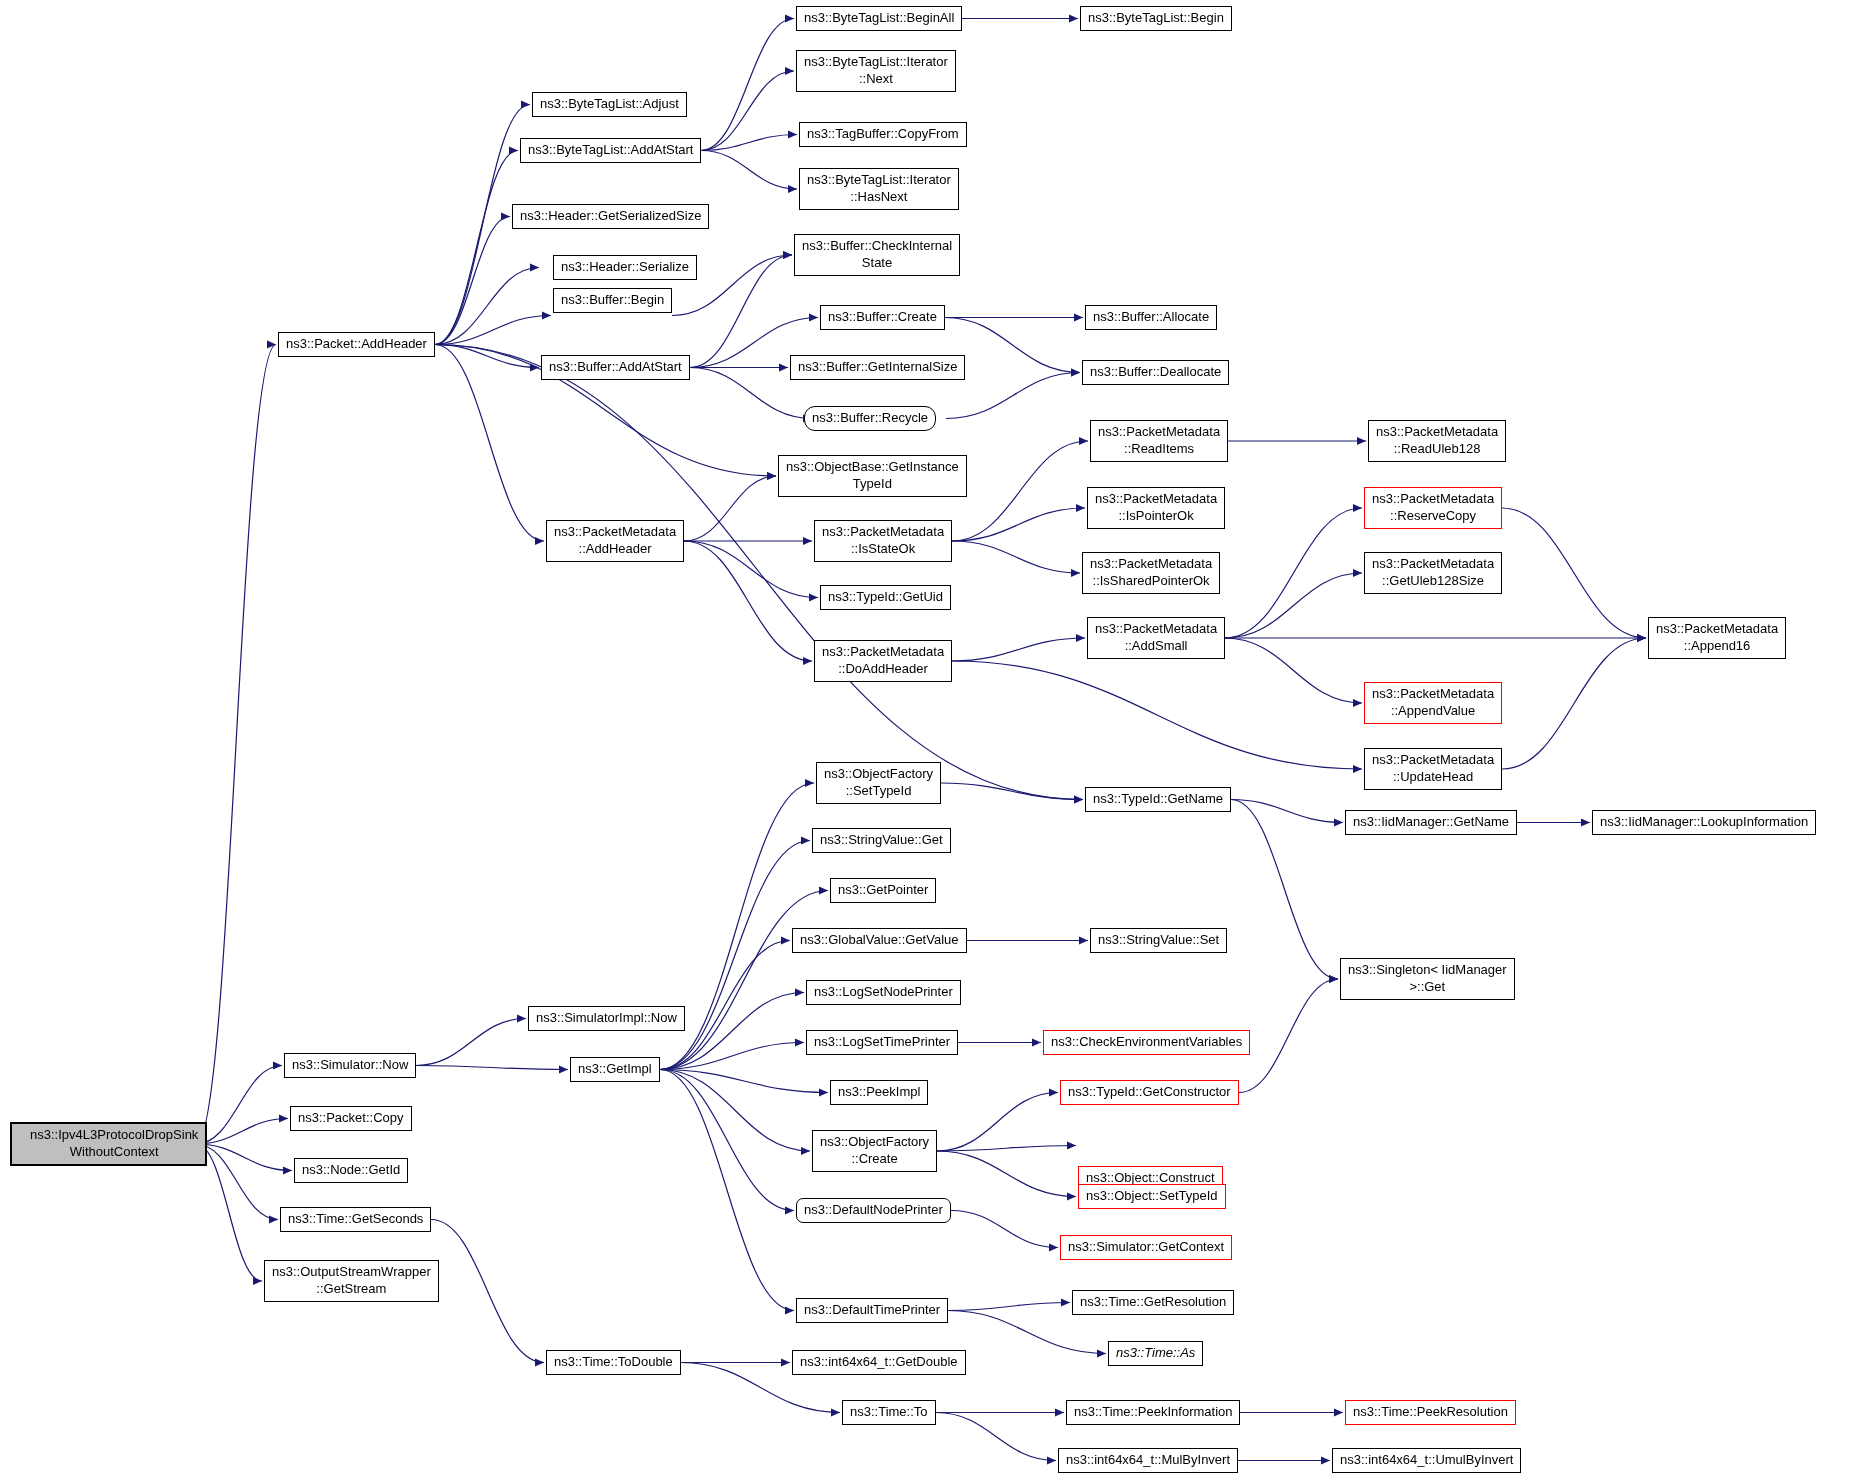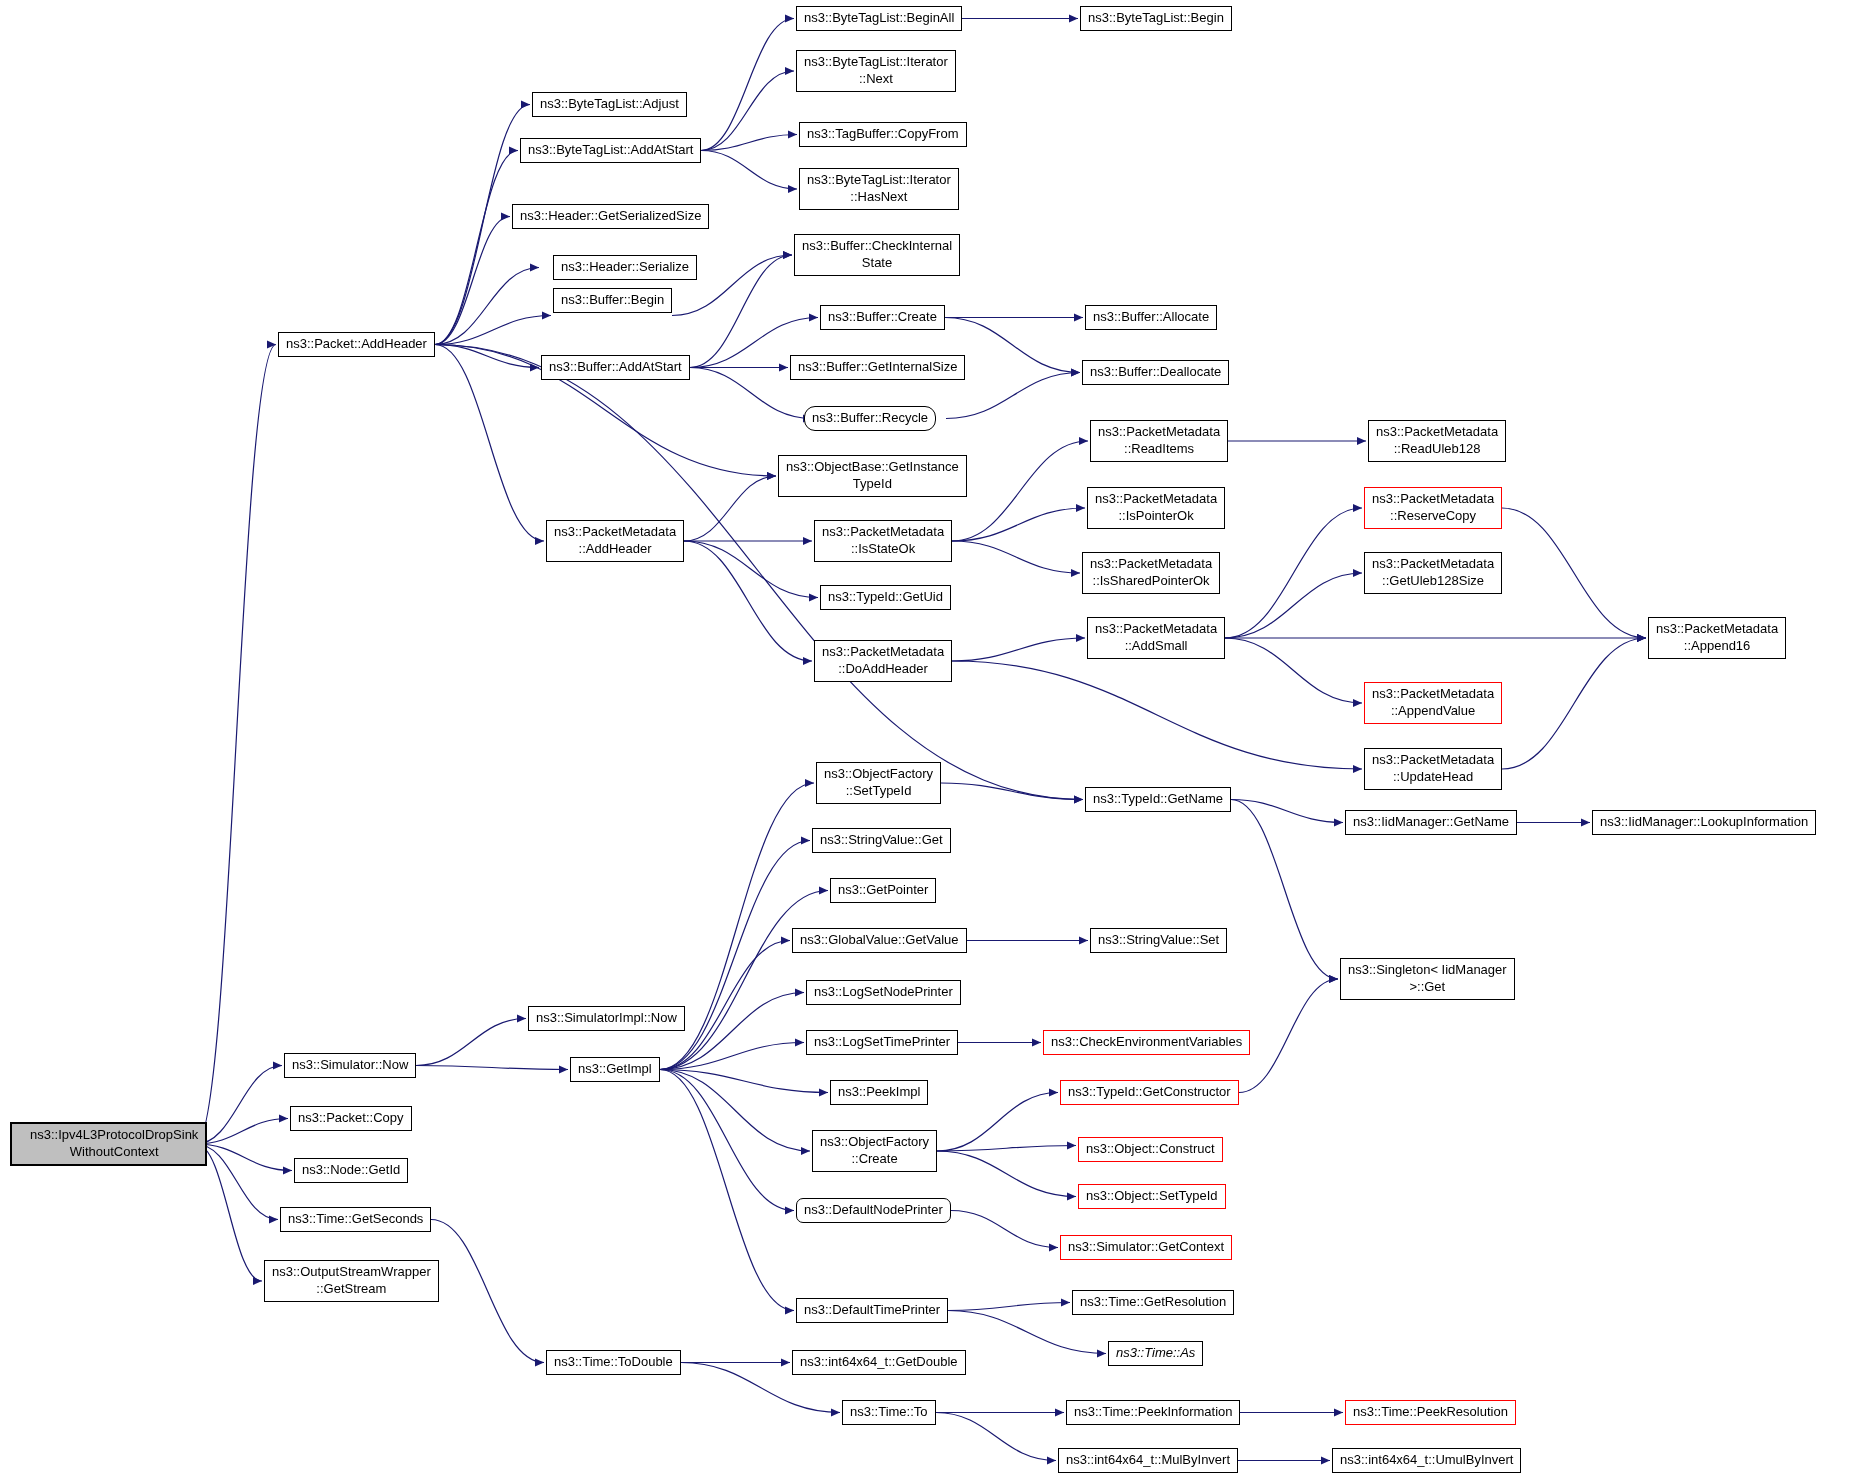--- a/index.html
+++ b/index.html
@@ -266,21 +266,21 @@
     </div>
     <div class="node" style="left: 1090px; top: 928px;">
       <div>ns3::StringValue::Set</div>
     </div>
     <div class="node red" style="left: 1043px; top: 1030px;">
       <div>ns3::CheckEnvironmentVariables</div>
     </div>
     <div class="node red" style="left: 1060px; top: 1080px;">
       <div>ns3::TypeId::GetConstructor</div>
     </div>
-    <div class="node red" style="left: 1078px; top: 1137px; text-align: right;">
+    <div class="node red" style="left: 1078px; top: 1166px; text-align: right;">
       <div>ns3::Object::Construct</div>
     </div>
     <div class="node red" style="left: 1078px; top: 1184px;">
       <div>ns3::Object::SetTypeId</div>
     </div>
     <div class="node red" style="left: 1060px; top: 1235px; text-align: right;">
       <div>ns3::Simulator::GetContext</div>
     </div>
     <div class="node" style="left: 1072px; top: 1290px;">
       <div>ns3::Time::GetResolution</div>

